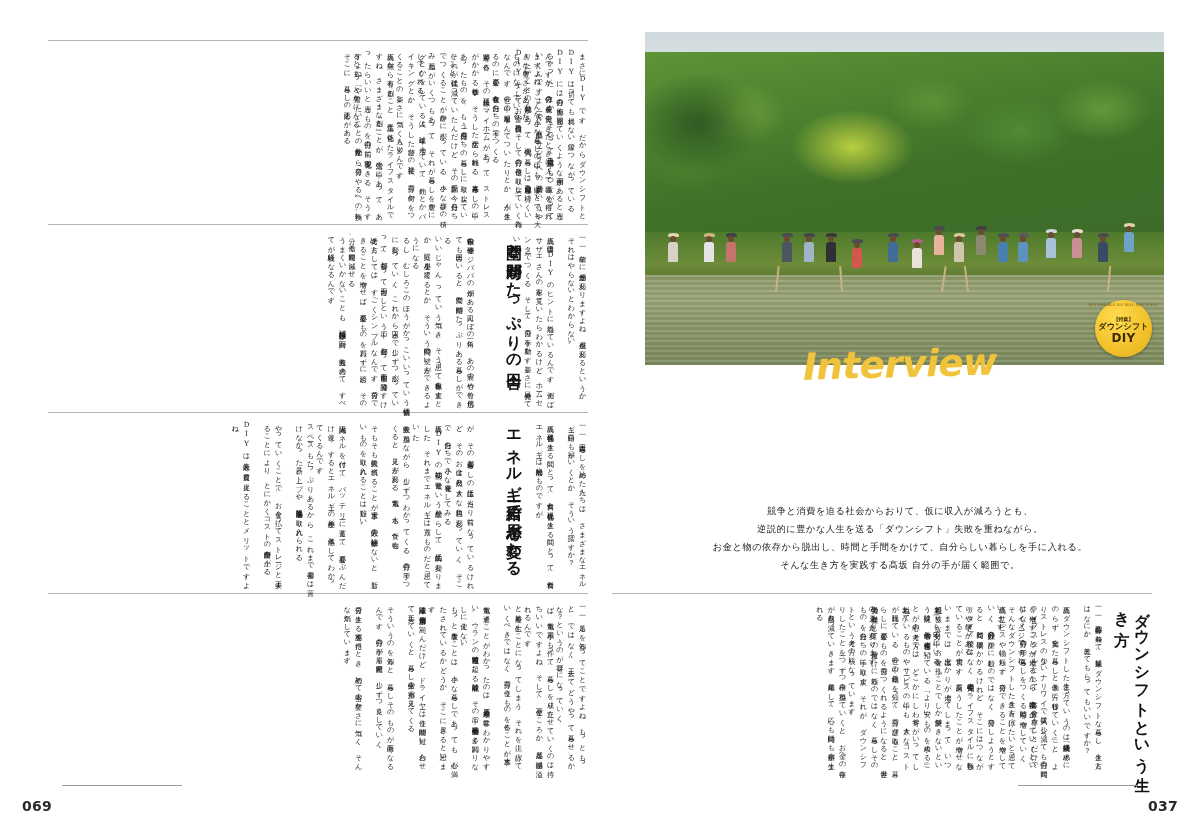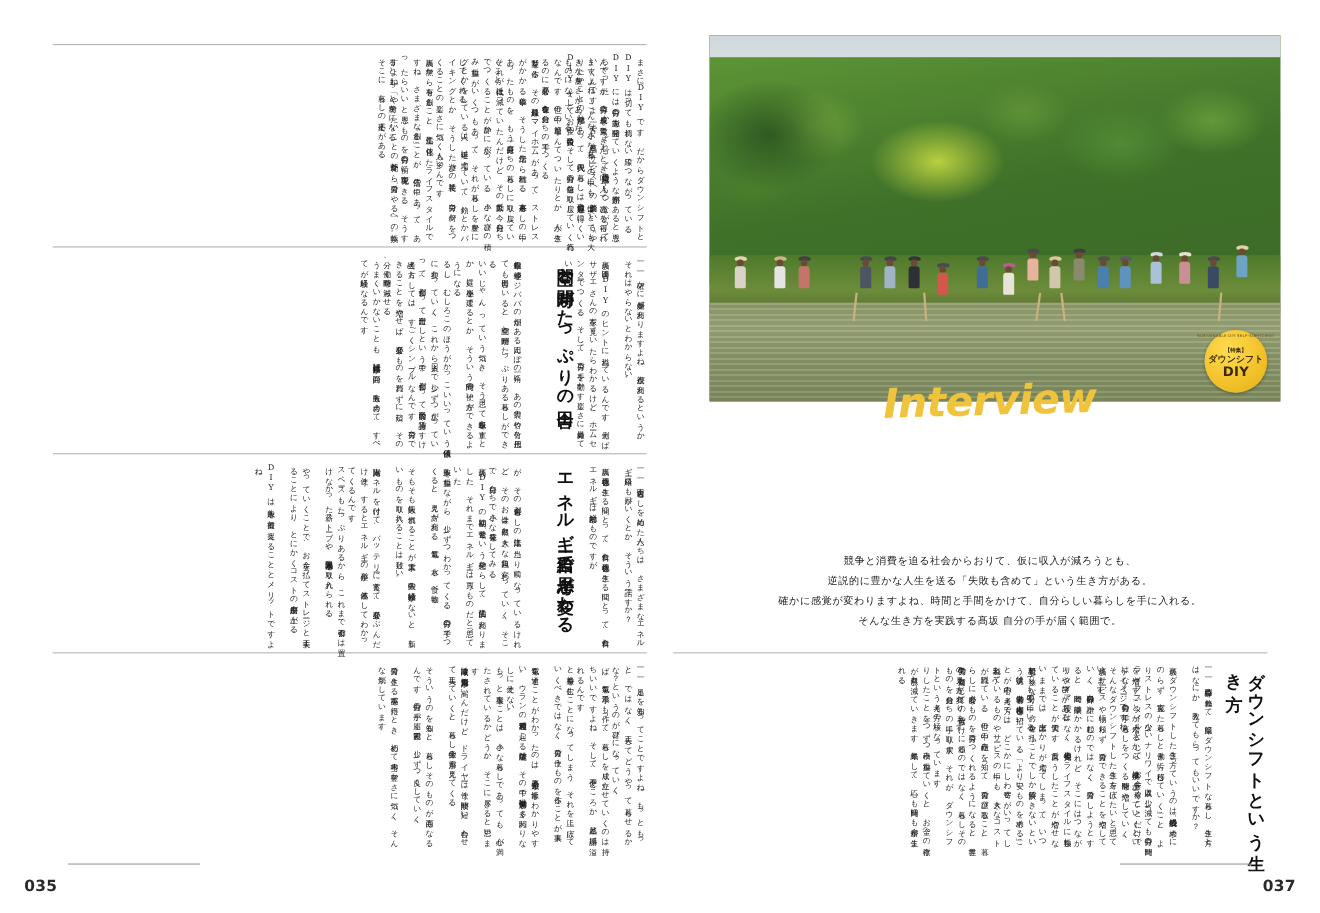--- a/index.html
+++ b/index.html
@@ -307,21 +307,21 @@
         <div class="vcol" style="width:28px;">と格差を生むことになってしまう。それを上に広げていくべきではなく、自分で使うものを作ることが大事。</div>
         <div class="vcol" style="width:28px;">電気を通すことがわかったのは、原子力発電が非常にわかりやすい。ウランの精製過程で起こる放射能は、その中で被曝労働者が多く関わりなしに使えない。</div>
         <div class="vcol" style="width:28px;">もっと大事なことは、小さな暮らしであっても、心が満たされているかどうか。そこに尽きると思います。</div>
         <div class="vcol" style="width:28px;">冷蔵庫は消費電力量が高いんだけど、ドライヤーは使う時間が短い。合わせて工夫していくと、暮らし全体の電力が見えてくる。</div>
         <div class="vcol" style="width:28px;">そういうのを知ると、暮らしそのものが面白くなるんです。自分の手が届く範囲で、少しずつ良くしていく。</div>
         <div class="vcol" style="width:28px;">自分で生きる実感を得たとき、初めて本当の豊かさに気づく。そんな気がしています。</div>
       </div>
     </div>
 
     <div class="folio-rule" style="left:62px; width:120px;"></div>
-    <div class="folio" id="folio-left">035</div>
+    <div class="folio" id="folio-left">069</div>
   </div>
 
   <div id="right-page">
 
     <div id="photo">
       <div class="sky"></div>
       <div class="forest"></div>
       <div class="forest-dark"></div>
       <div class="bank"></div>
       <div class="water"></div>
@@ -432,22 +432,22 @@
     </div>
 
     <div id="interview-script">Interview</div>
 
     <div id="headline">
     </div>
 
 
     <div id="lead">
       <div>競争と消費を迫る社会からおりて、仮に収入が減ろうとも、</div>
-      <div>逆説的に豊かな人生を送る「失敗も含めて」という生き方がある。</div>
-      <div>確かに感覚が変わりますよね、時間と手間をかけて、自分らしい暮らしを手に入れる。</div>
+      <div>逆説的に豊かな人生を送る「ダウンシフト」失敗を重ねながら。</div>
+      <div>お金と物の依存から脱出し、時間と手間をかけて、自分らしい暮らしを手に入れる。</div>
       <div>そんな生き方を実践する髙坂 自分の手が届く範囲で。</div>
     </div>
 
     <div class="rule" style="left:12px; top:593px; width:540px;"></div>
 
     <div class="band" id="rband-0" style="left:12px; top:601px; width:540px; height:165px;">
       <div class="colwrap">
         <div class="vhead" style="width:40px;">ダウンシフトという生き方</div>
         <div class="vcol" style="width:28px;">——自己紹介を兼ねて、簡単にダウンシフトな暮らし、生き方とはなにか、教えてもらってもいいですか？</div>
         <div class="vcol" style="width:28px;">髙坂　ダウンシフトした生き方っていうのは「経済成長の求めにのらず、充実した暮らしと働き方に移行していく」こと。よりストレスの少ないナリワイで収入は少し減っても自分の時間を増やすことが増えるから、幸福度は上がっていくというイメージですね。</div>

